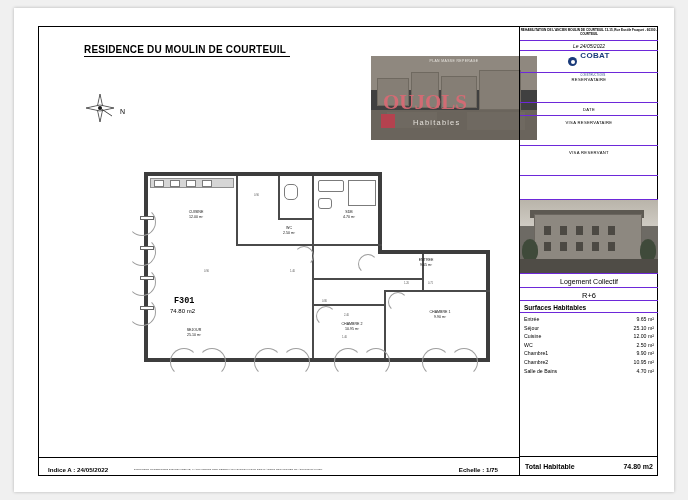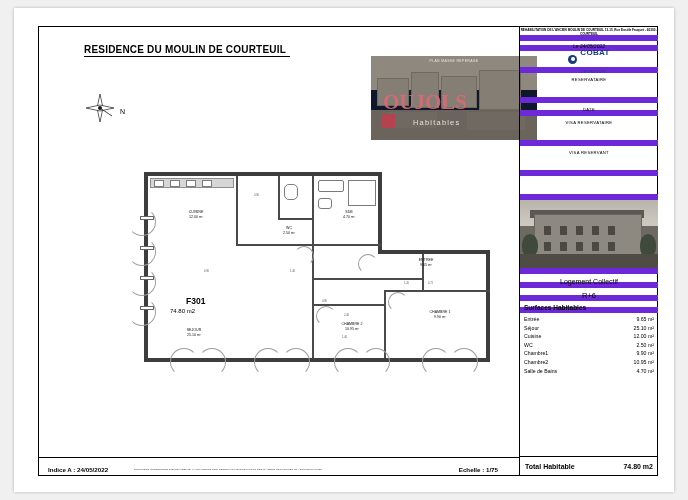--- a/index.html
+++ b/index.html
@@ -16,21 +16,21 @@
   }
   .border-outer{
     position:absolute;left:24px;top:18px;right:16px;bottom:16px;
     border:1px solid #000;
   }
   
   .titleblock{
     position:absolute;right:16px;top:18px;width:138px;bottom:16px;
     border-left:1px solid #000;
   }
-  .tb-cell{border-bottom:6px solid #6d28d9;box-sizing:border-box;position:relative;}
+  .tb-cell{border-bottom:1px solid #6d28d9;box-sizing:border-box;position:relative;}
   .tb-head{height:15px;font-size:3.1px;text-align:center;line-height:1.35;padding-top:2px;font-weight:bold;}
   .tb-date{height:10px;font-size:5px;text-align:center;line-height:10px;font-style:italic;}
   .tb-logo{height:22px;display:flex;align-items:center;justify-content:center;}
   .cobat{display:flex;align-items:center;gap:3px;}
   .cobat .cc{width:9px;height:9px;border-radius:50%;background:#1a3b7a;display:flex;align-items:center;justify-content:center;}
   .cobat .cc:after{content:"";width:4px;height:4px;border-radius:50%;background:#fff;}
   .cobat .ct{font-size:8px;font-weight:bold;color:#1a3b7a;letter-spacing:.3px;line-height:8px;}
   .cobat .cs{font-size:2.6px;color:#1a3b7a;letter-spacing:.2px;}
   .tb-row{height:30px;}
   .tb-row .lbl{position:absolute;top:4px;left:0;right:0;text-align:center;font-size:4.2px;letter-spacing:.3px;}
@@ -53,21 +53,21 @@
   .srow .u{width:16px;text-align:right;}
   .tb-total{position:absolute;left:0;right:0;bottom:0;height:20px;border-top:1px solid #000;display:flex;align-items:center;justify-content:space-between;padding:0 5px;font-size:7px;font-weight:bold;box-sizing:border-box;}
   
   .main{position:absolute;left:24px;top:18px;right:154px;bottom:16px;}
   .res-title{position:absolute;left:46px;top:18px;font-size:10px;font-weight:bold;letter-spacing:.2px;}
   .res-underline{position:absolute;left:46px;top:30px;width:206px;height:1px;background:#000;}
   
   .north{position:absolute;left:46px;top:66px;width:44px;height:44px;}
   .north .n-letter{position:absolute;left:36px;top:16px;font-size:7px;}
   
-  .banner{position:absolute;left:333px;top:30px;width:166px;height:84px;background:#0f172a;overflow:hidden;}
+  .banner{position:absolute;left:333px;top:30px;width:166px;height:84px;background:#404040;overflow:hidden;}
   .banner .b-sky{position:absolute;left:0;top:0;right:0;height:34px;background:#8f887f;}
   .banner .b-road{position:absolute;left:0;right:0;bottom:0;height:30px;background:#6a645c;}
   .banner .b-bld{position:absolute;background:#857e75;border:1px solid #6f6960;}
   .banner-label{position:absolute;left:0;right:0;top:3px;text-align:center;font-size:3.4px;color:#e9e6e0;letter-spacing:.4px;}
   .oujols{position:absolute;left:12px;top:34px;font-size:21px;color:#d96a74;font-weight:bold;letter-spacing:0px;opacity:.92;font-family:"Liberation Serif",serif;}
   .oujols-sub{position:absolute;left:42px;top:62px;font-size:7.5px;color:#e4e0da;letter-spacing:1.2px;}
   .oujols-sq{position:absolute;left:10px;top:58px;width:14px;height:14px;background:#b4424f;}
   
   .plan{position:absolute;left:88px;top:124px;width:368px;height:230px;}
   .wall{position:absolute;background:#4a4a4a;}
@@ -201,21 +201,21 @@
       </div>
       <div class="room-lbl" style="left:196px;top:172px;width:60px;">
         <span>CHAMBRE 2</span><br>
         <span>10.95 m²</span>
       </div>
       <div class="room-lbl" style="left:286px;top:160px;width:56px;">
         <span>CHAMBRE 1</span><br>
         <span>9.90 m²</span>
       </div>
 
-      <div class="code" style="left:60px;top:146px;">F301</div>
+      <div class="code" style="left:48px;top:146px;font-family:Liberation Mono, monospace;">F301</div>
       <div class="code-sub" style="left:44px;top:158px;">74.80 m2</div>
 
       <div class="dim" style="left:78px;top:120px;">0.90</div>
       <div class="dim" style="left:216px;top:186px;">1.40</div>
       <div class="dim" style="left:218px;top:164px;">2.40</div>
       <div class="dim" style="left:196px;top:150px;">0.80</div>
       <div class="dim" style="left:278px;top:132px;">1.20</div>
       <div class="dim" style="left:302px;top:132px;">0.71</div>
       <div class="dim" style="left:164px;top:120px;">1.40</div>
       <div class="dim" style="left:128px;top:44px;">0.90</div>

